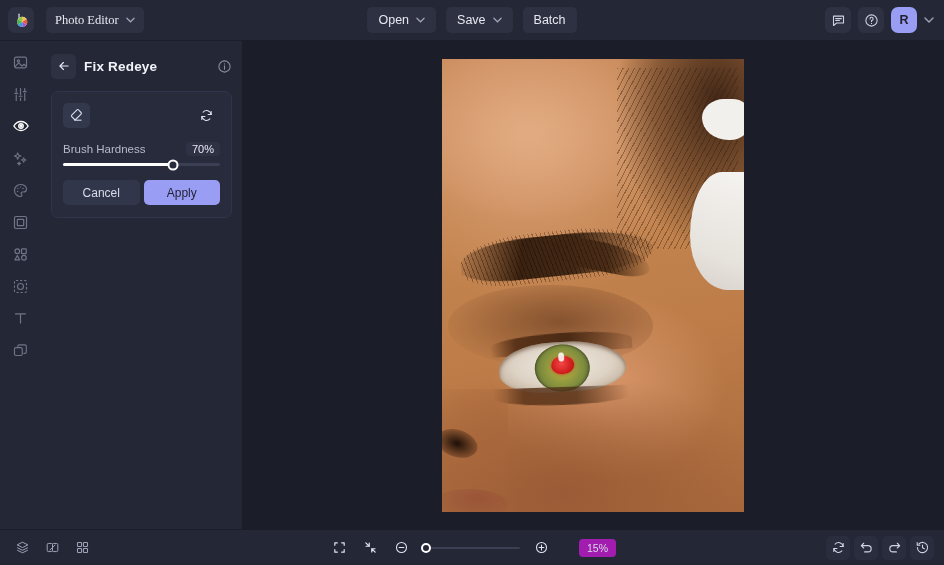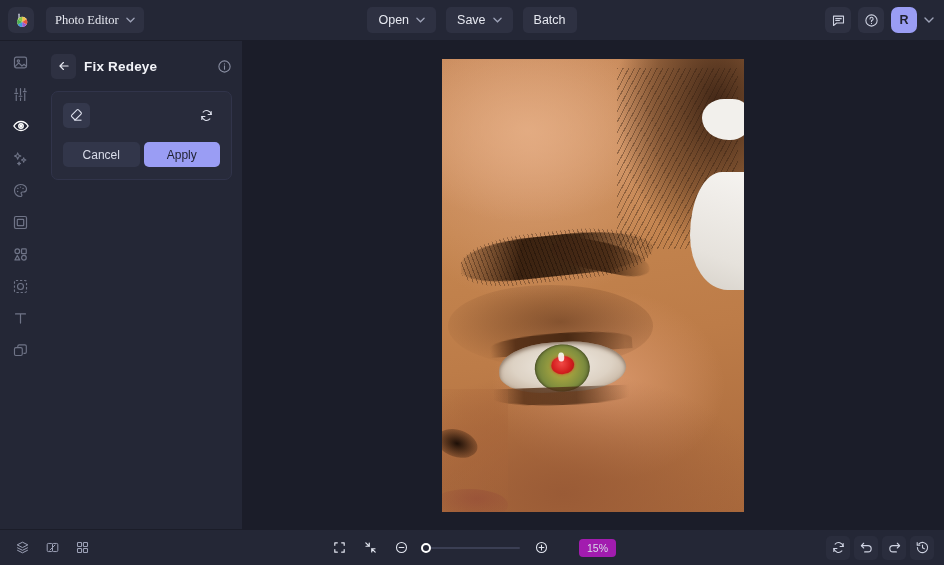--- a/index.html
+++ b/index.html
@@ -526,20 +526,30 @@
                 <path d="M19.5 10.5A7.5 7.5 0 0 0 6.6 6.6"></path>
                 <path d="M4.5 13.5A7.5 7.5 0 0 0 17.4 17.4"></path>
                 <path d="M19.5 5.5v5h-5"></path>
                 <path d="M4.5 18.5v-5h5"></path>
               </svg>
             </span>
           </div>
         </div>
 
 
+        <div class="slider-block">
+          <div class="slider-head">
+            <span class="slider-label">Brush Hardness</span>
+            <span class="slider-val">70%</span>
+          </div>
+          <div class="track">
+            <div class="fill" style="width:70%"></div>
+            <div class="thumb" style="left:70%"></div>
+          </div>
+        </div>
 
         <div class="btn-row">
           <button class="btn btn-cancel">Cancel</button>
           <button class="btn btn-apply">Apply</button>
         </div>
       </div>
     </div>
 
     <div class="canvas">
       <div class="photo">

